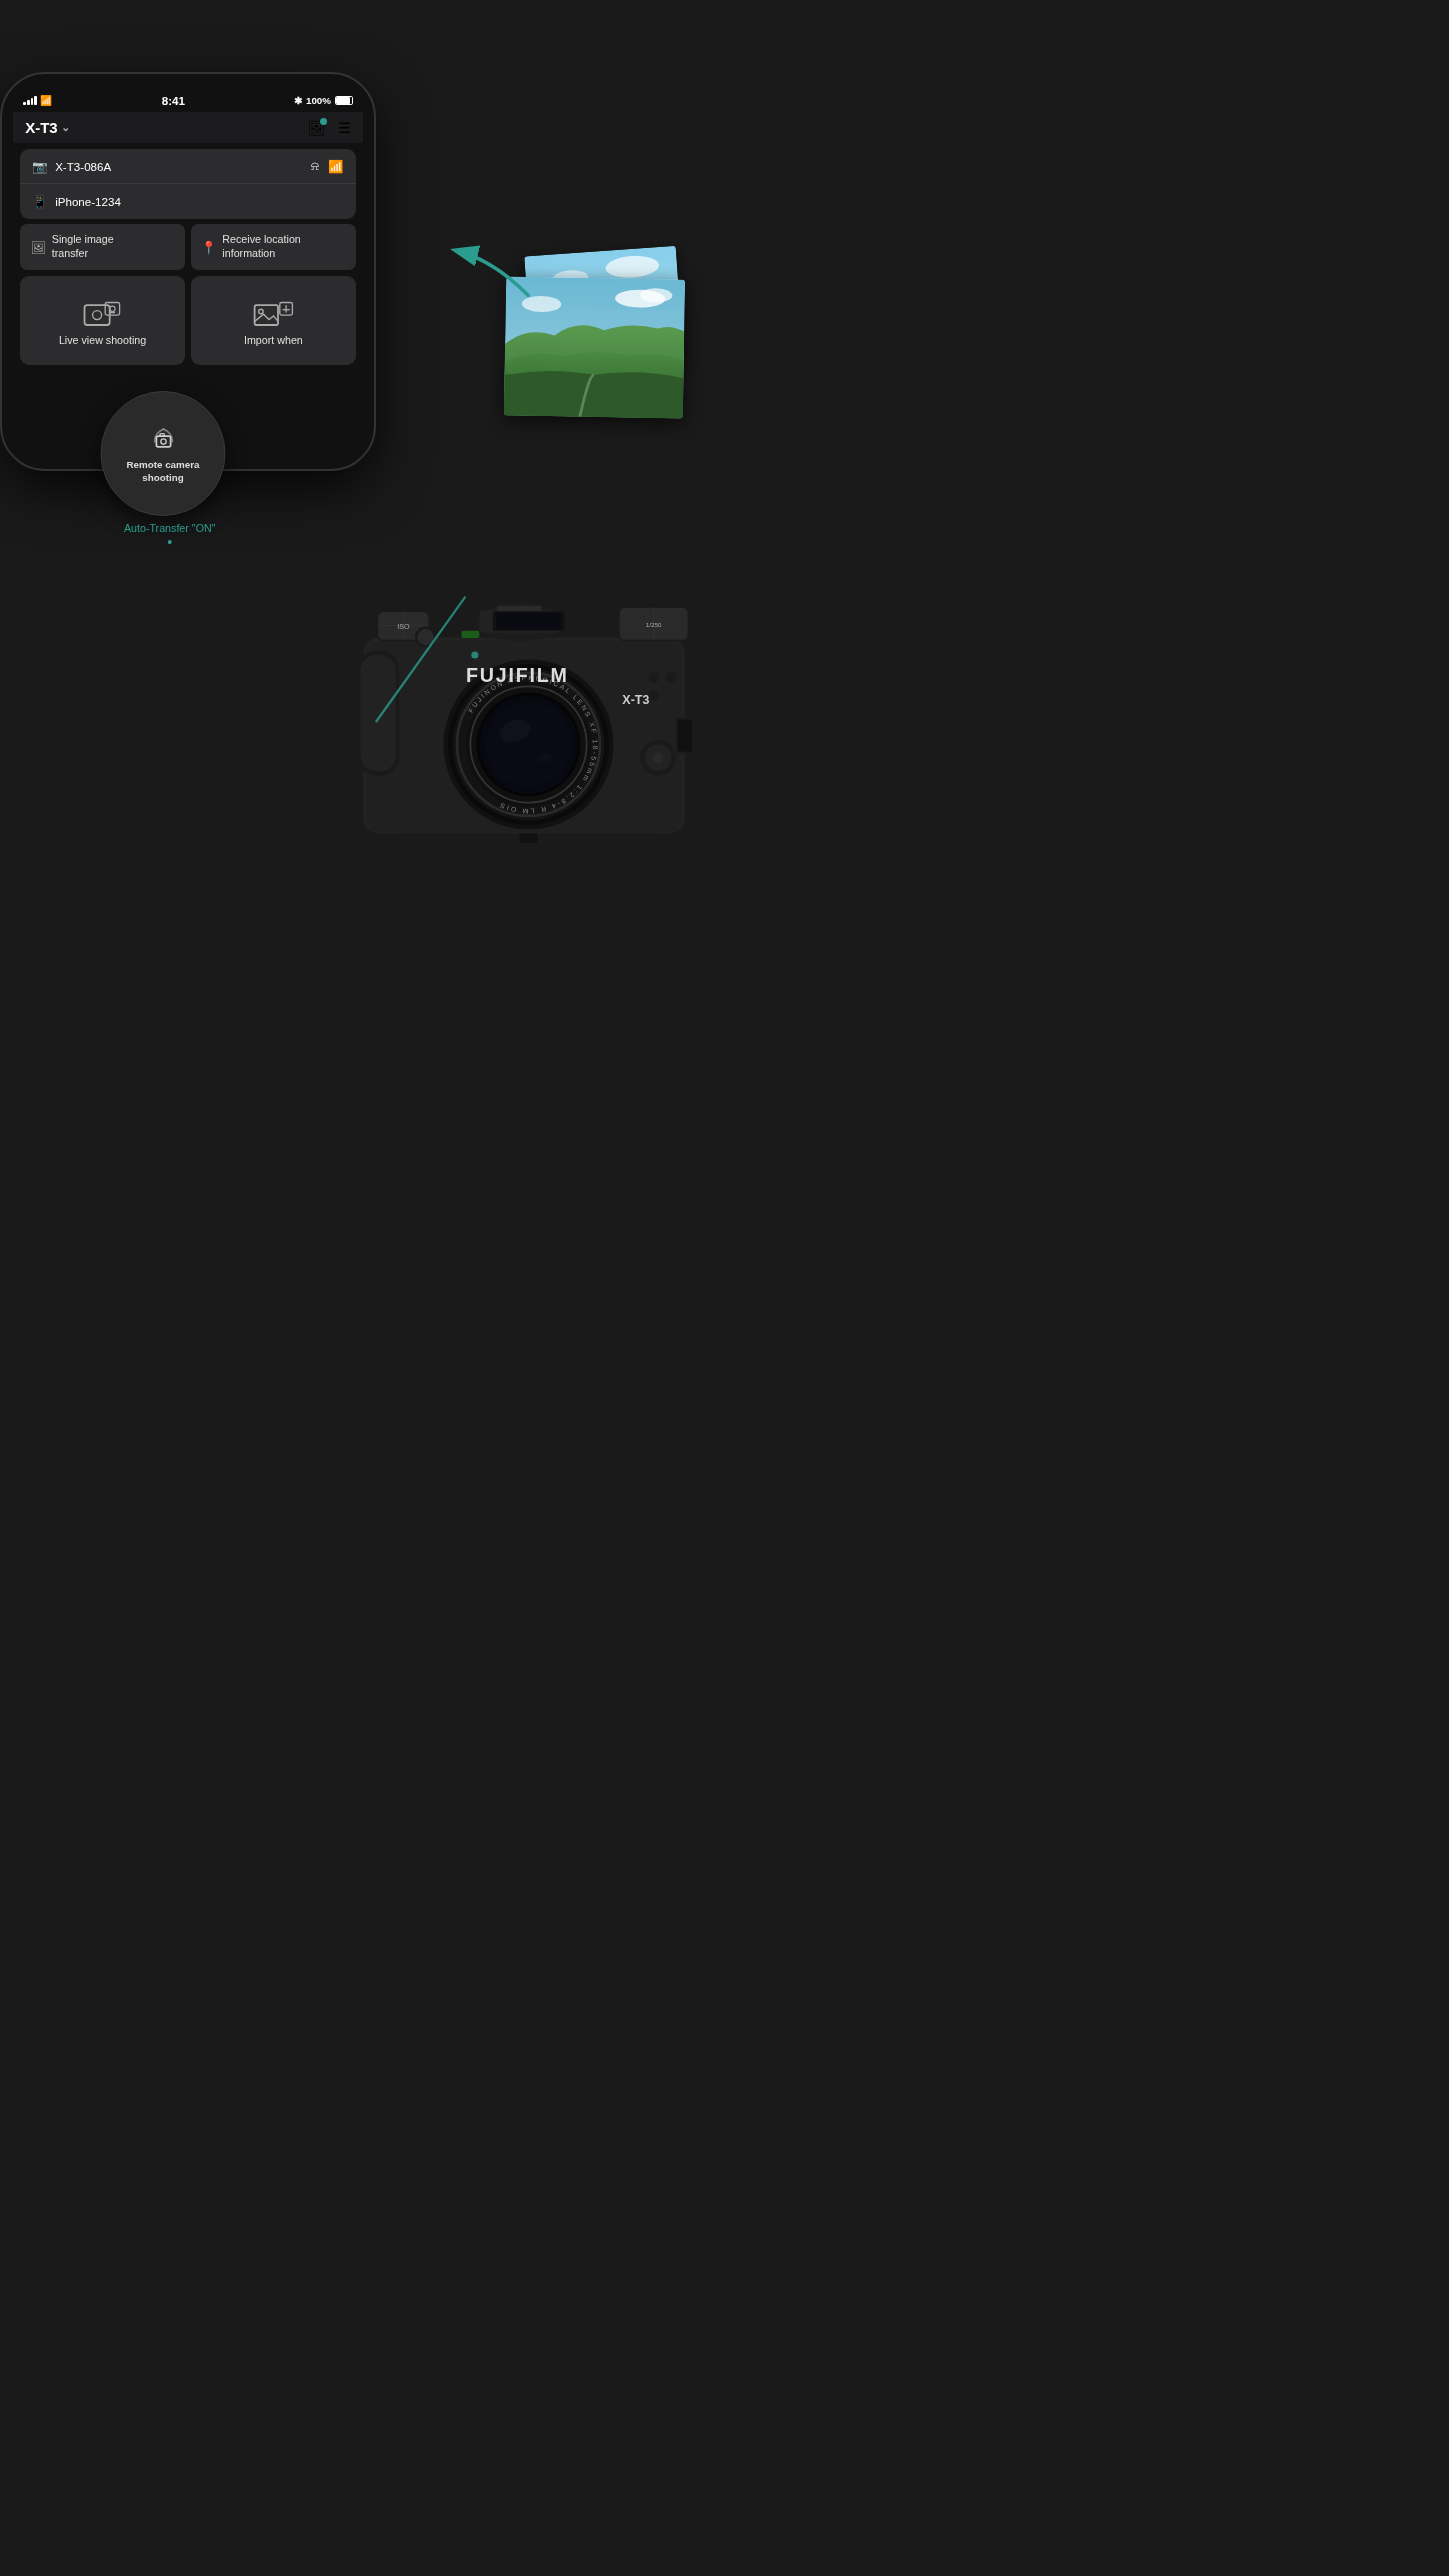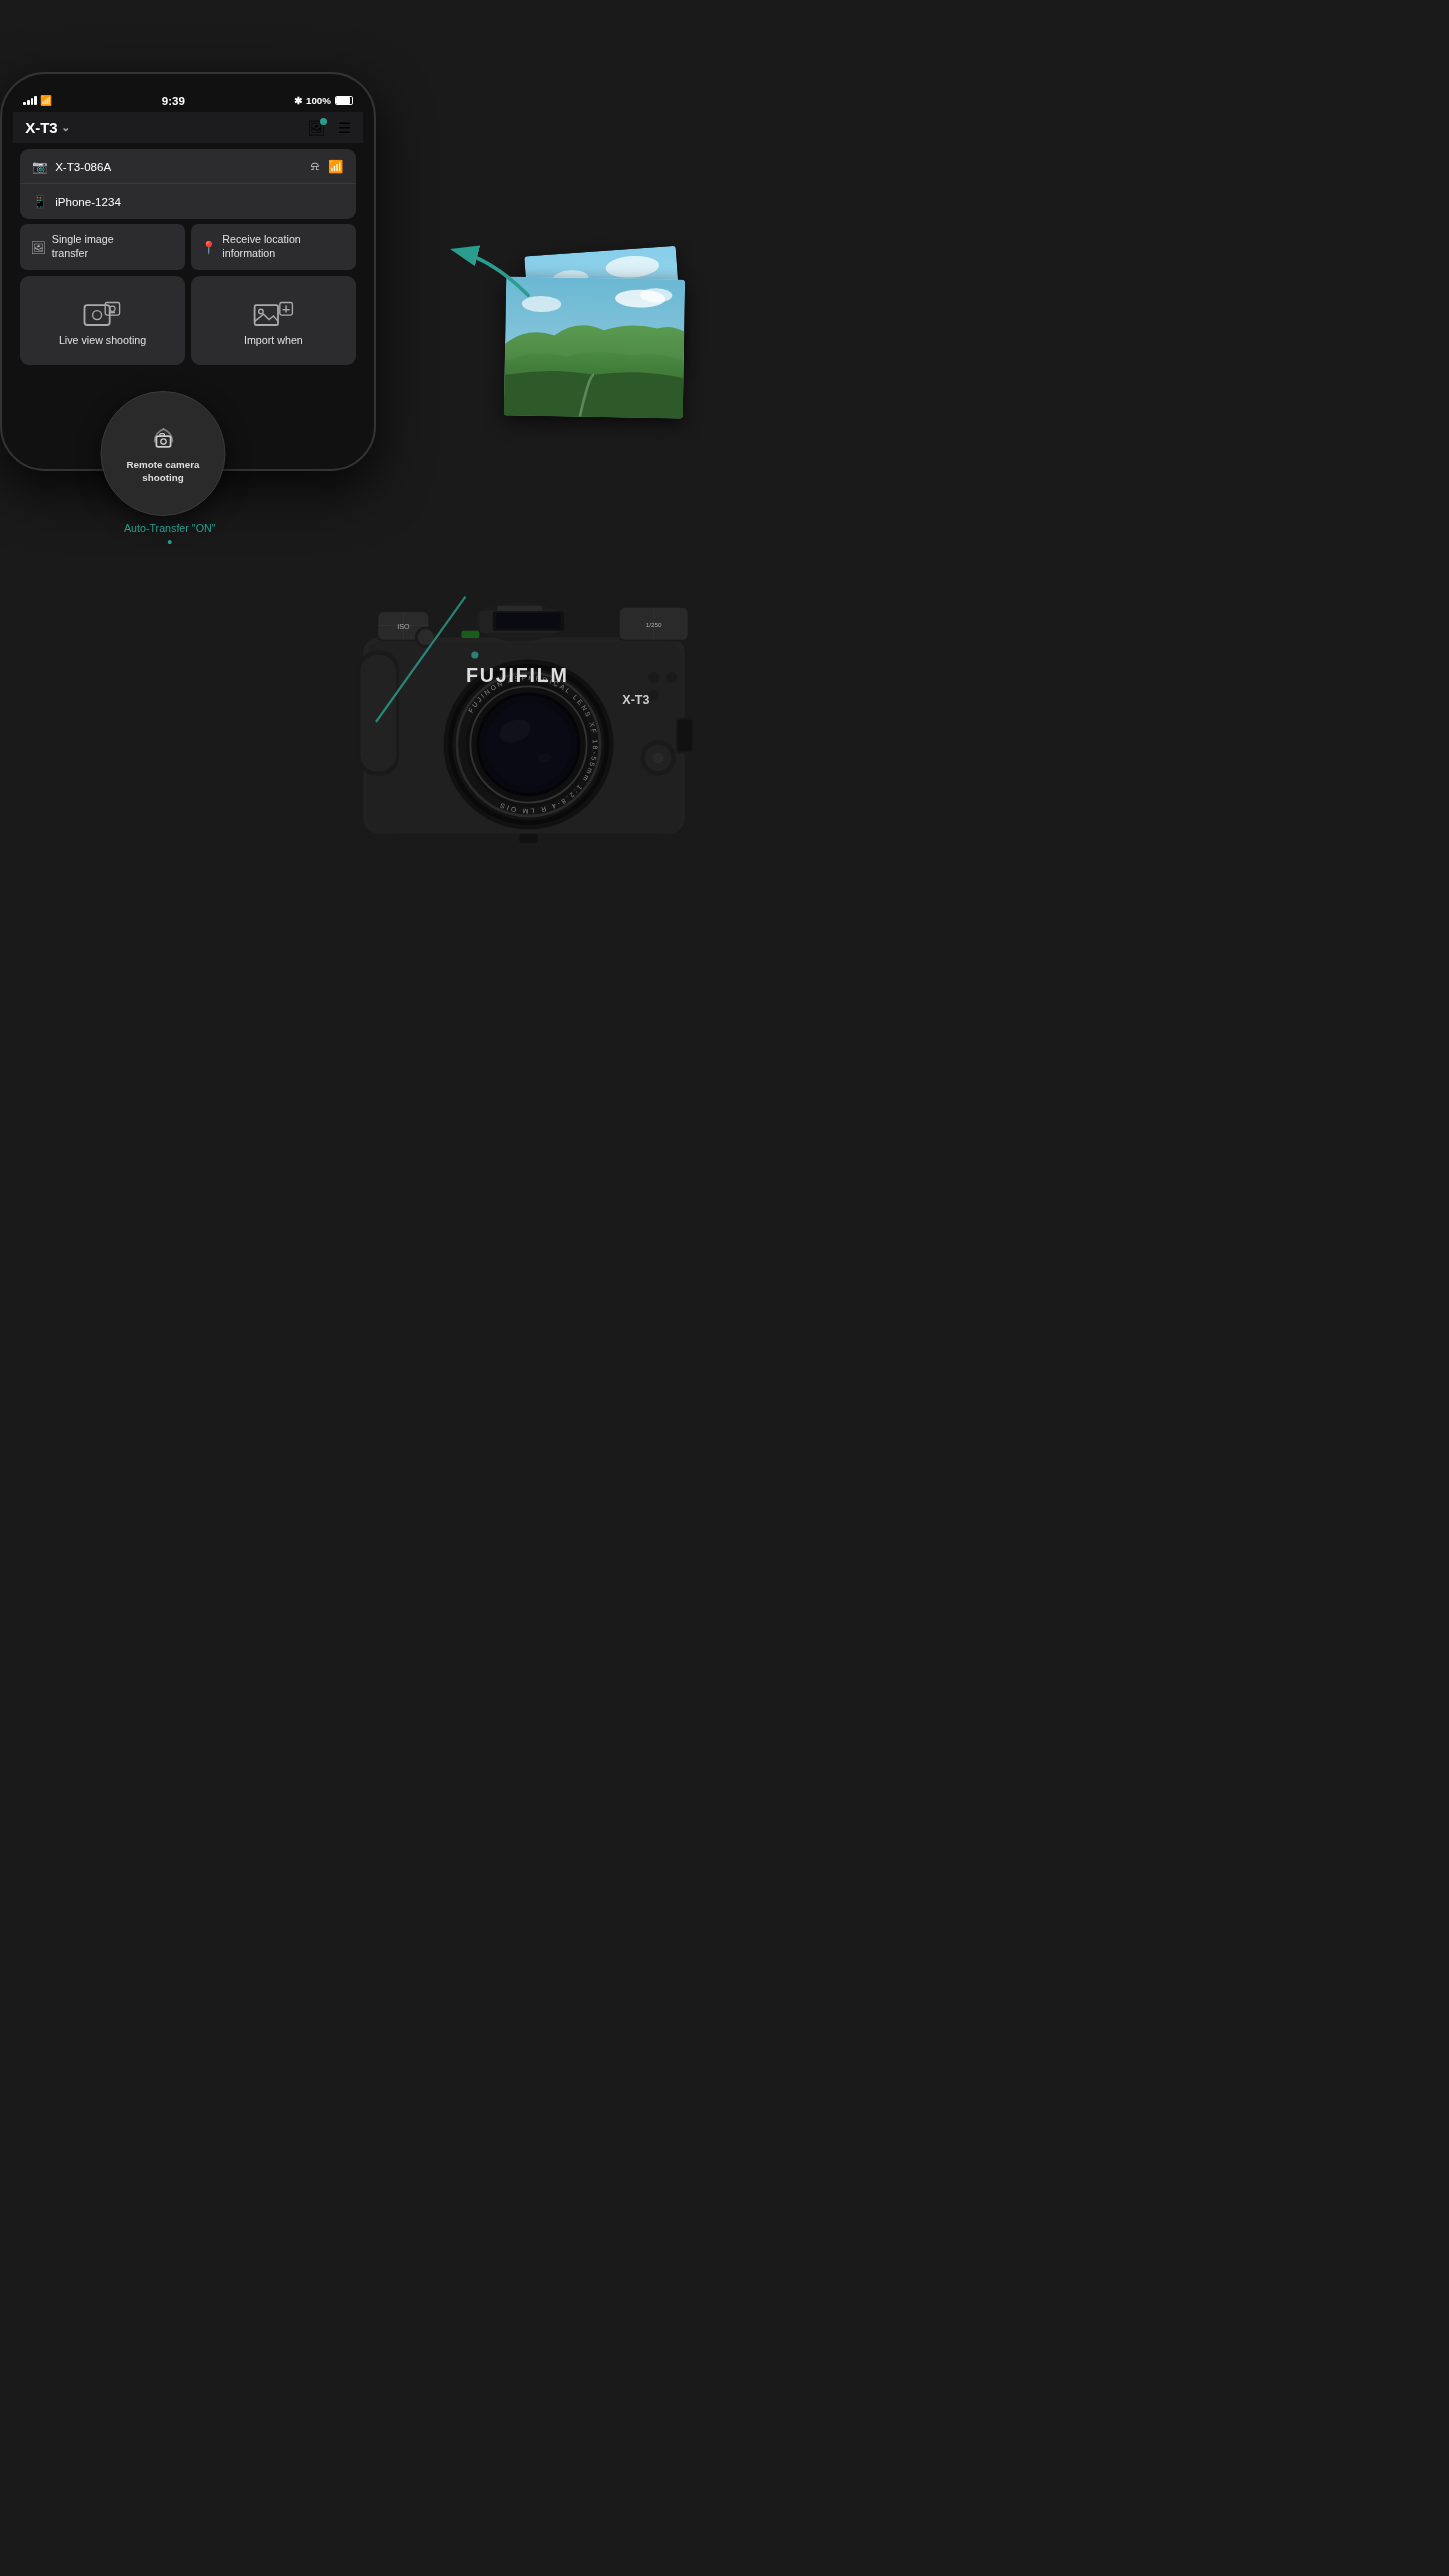--- a/index.html
+++ b/index.html
@@ -374,21 +374,21 @@
         <div class="status-bar">
           <div class="status-left">
             <div class="signal-bars">
               <div class="signal-bar"></div>
               <div class="signal-bar"></div>
               <div class="signal-bar"></div>
               <div class="signal-bar"></div>
             </div>
             <span class="wifi-icon">📶</span>
           </div>
-          <span class="status-center">9:39</span>
+          <span class="status-center">8:41</span>
           <div class="status-right">
             <span>✱</span>
             <span>100%</span>
             <div class="battery">
               <div class="battery-bar">
                   <div class="battery-fill"></div>
                 </div>
             </div>
           </div>
         </div>

